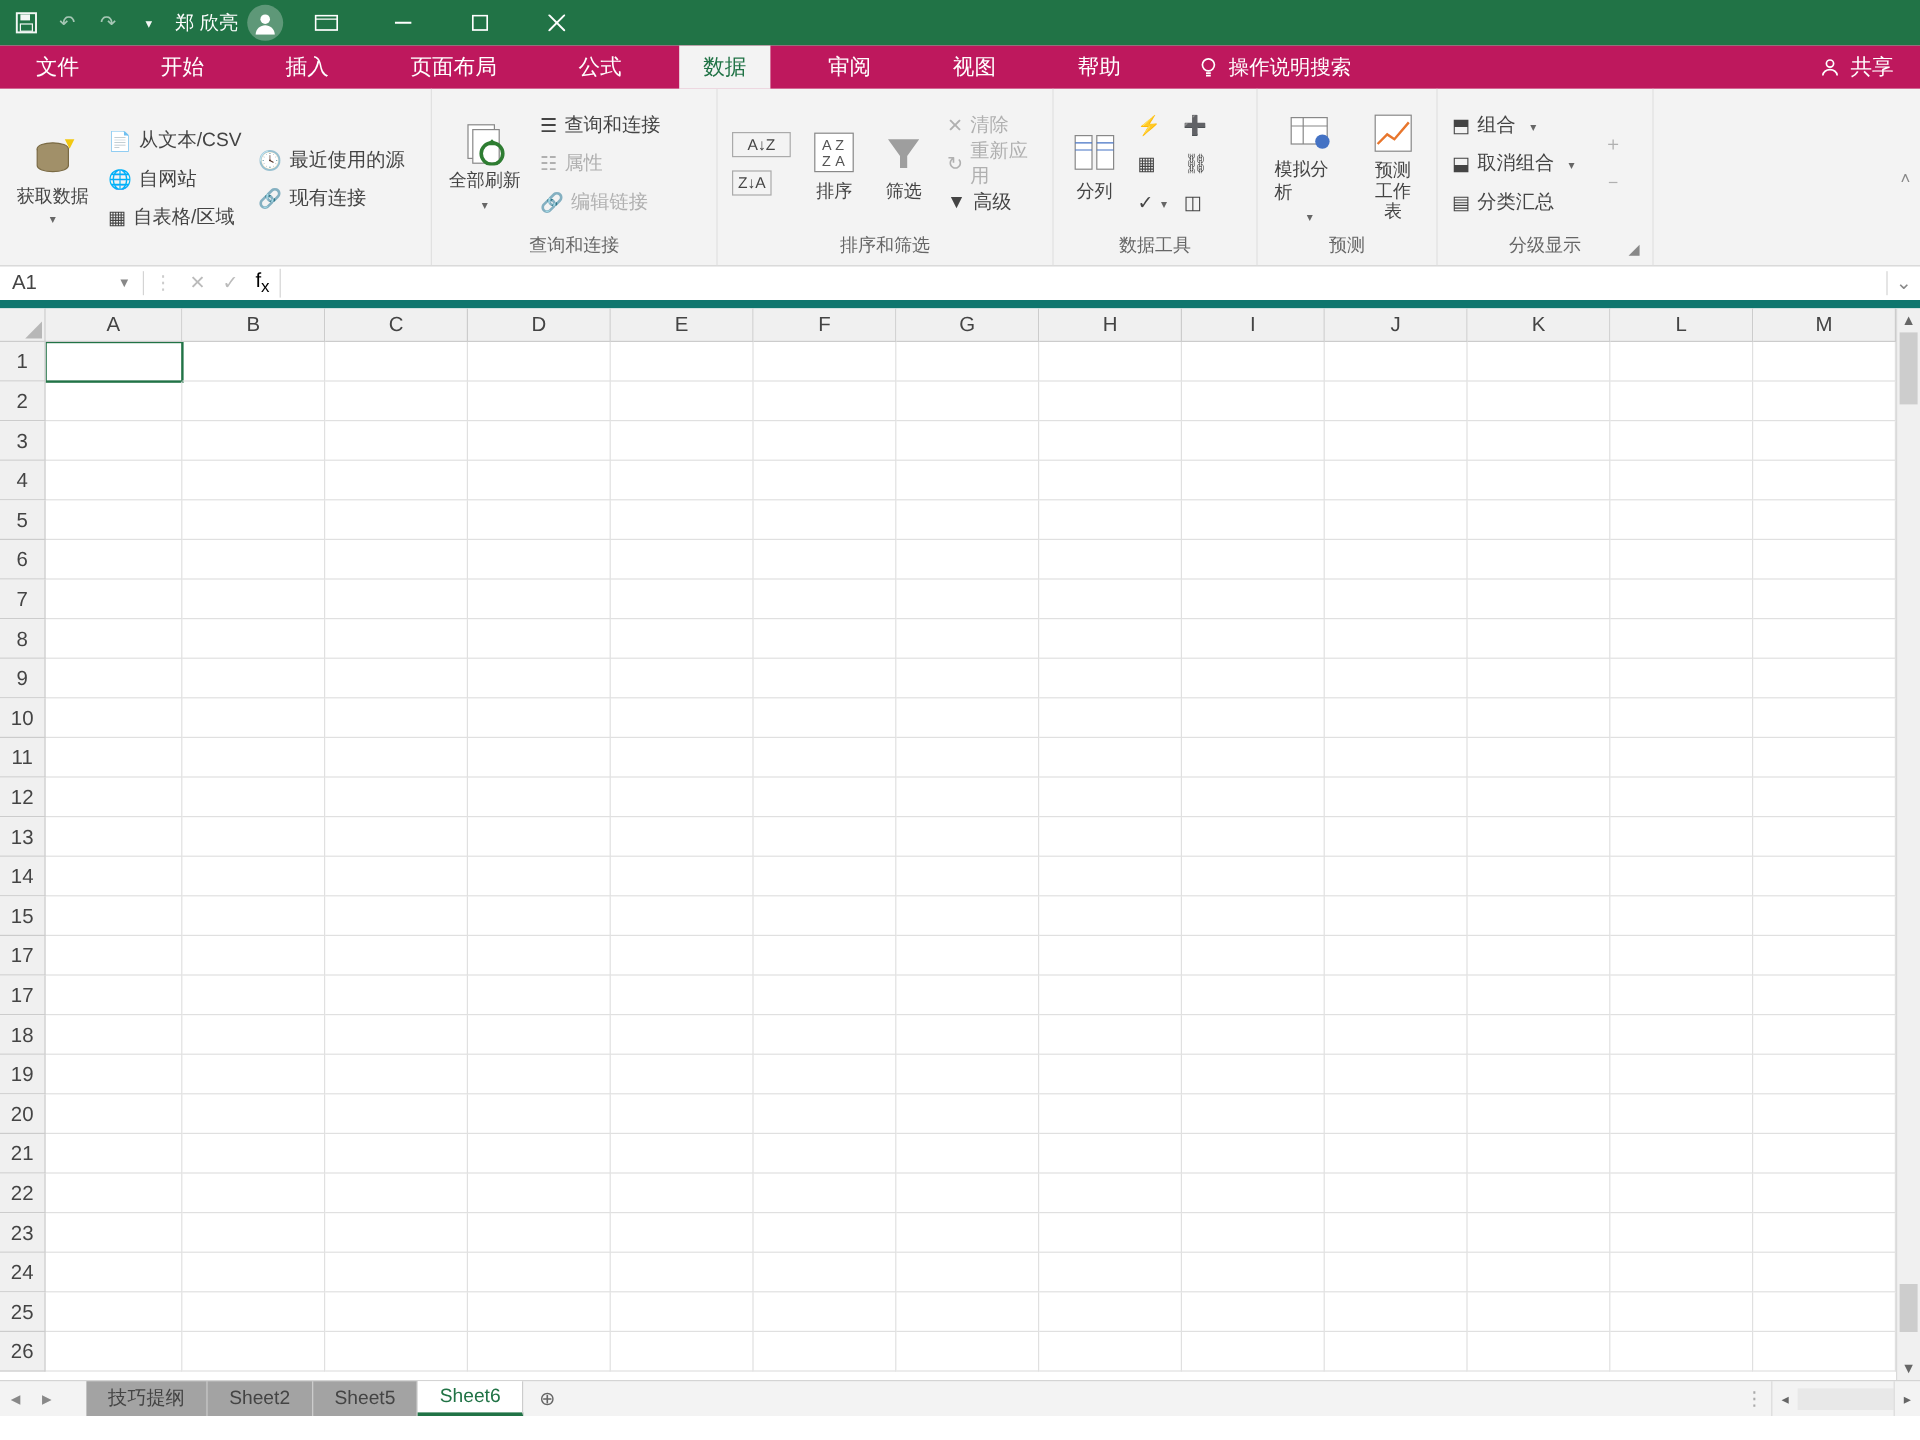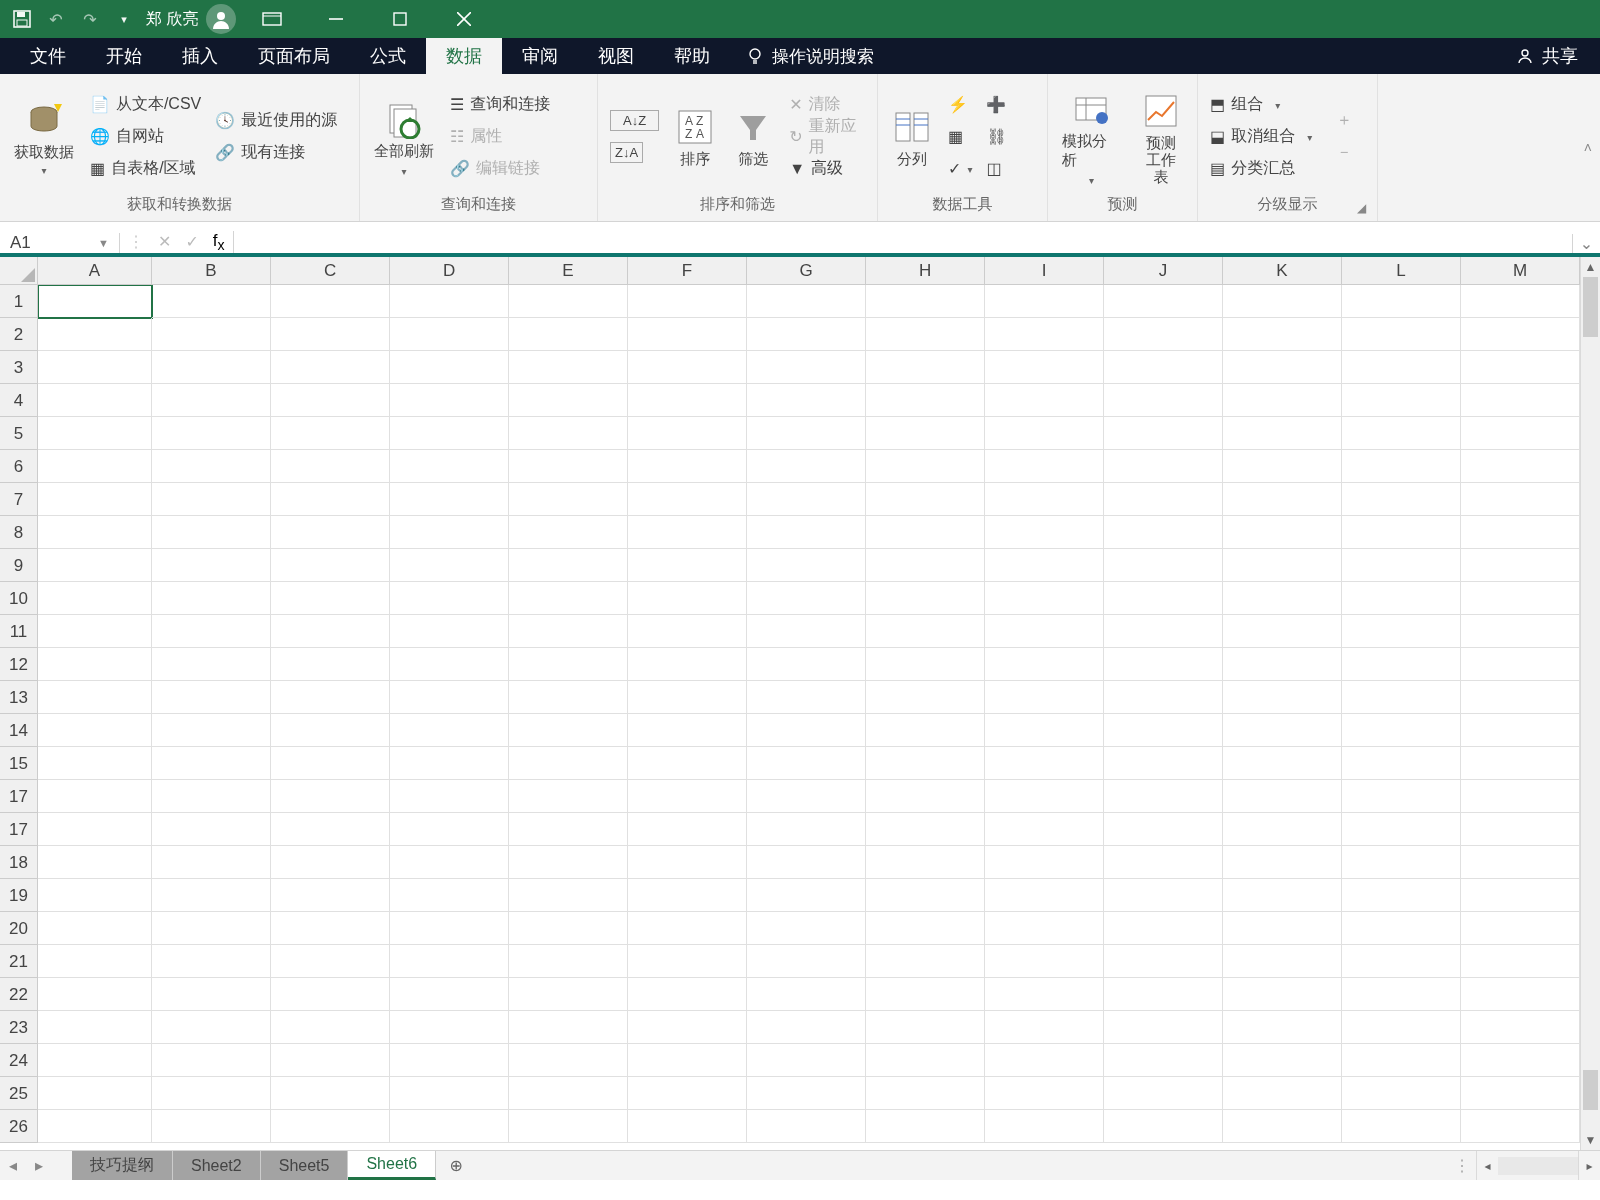--- a/index.html
+++ b/index.html
@@ -10,21 +10,21 @@
 .qat { display: flex; align-items: center; gap: 10px; padding: 0 10px; }
 .qat-icon { width: 24px; height: 24px; display: flex; align-items: center; justify-content: center; color: #fff; opacity: .95; }
 .title-center { flex: 1; text-align: center; font-size: 17px; }
 .title-center .dim { color: #a6d5b9; }
 .title-right { display: flex; align-items: center; gap: 8px; padding-right: 4px; }
 .user { display: flex; align-items: center; gap: 8px; font-size: 16px; }
 .avatar { width: 30px; height: 30px; border-radius: 50%; background: #5e9878; display: flex; align-items: center; justify-content: center; }
 .winbtn { width: 56px; height: 38px; display: flex; align-items: center; justify-content: center; color: #fff; }
 
 
-.tabsrow { height: 36px; background: #0f172a; display: flex; align-items: stretch; color: #fff; padding-left: 10px; }
+.tabsrow { height: 36px; background: #be185d; display: flex; align-items: stretch; color: #fff; padding-left: 10px; gap: 28px; }
 .tab { padding: 0 20px; display: flex; align-items: center; font-size: 18px; cursor: pointer; }
 .tab.active { background: #f3f3f3; color: #217346; }
 .tabsrow .spacer { flex: 1; }
 .tell { display: flex; align-items: center; gap: 8px; padding: 0 16px; font-size: 17px; }
 .share { display: flex; align-items: center; gap: 8px; padding: 0 22px; font-size: 18px; }
 
 
 .ribbon { height: 148px; background: #f3f3f3; border-bottom: 1px solid #d4d4d4; display: flex; position: relative; }
 .group { display: flex; flex-direction: column; border-right: 1px solid #e1e1e1; padding: 4px 8px 0; }
 .gbody { flex: 1; display: flex; align-items: center; gap: 6px; }
@@ -32,21 +32,21 @@
 .bigbtn { display: flex; flex-direction: column; align-items: center; justify-content: flex-end; gap: 3px; padding: 2px 6px 0; font-size: 15px; color: #444; cursor: pointer; }
 .bigbtn .ic { width: 40px; height: 40px; display: flex; align-items: center; justify-content: center; }
 .smbtn { display: flex; align-items: center; gap: 6px; font-size: 16px; color: #444; padding: 2px 4px; cursor: pointer; height: 30px; }
 .smbtn.dis { color: #b0b0b0; }
 .col { display: flex; flex-direction: column; justify-content: center; gap: 2px; }
 .drop { font-size: 10px; color: #666; margin-top: 2px; }
 .dlaunch { position: absolute; right: 4px; bottom: 4px; width: 16px; height: 16px; font-size: 12px; color: #888; }
 .collapse { position: absolute; right: 8px; top: 50%; transform: translateY(-50%); color: #888; font-size: 14px; cursor: pointer; }
 
 
-.fbar { height: 35px; border-bottom: 4px solid #0f766e; display: flex; align-items: flex-end; background: #fff; }
+.fbar { height: 35px; border-bottom: 7px solid #0f766e; display: flex; align-items: center; background: #fff; }
 .namebox { width: 120px; border-right: 1px solid #d4d4d4; display: flex; align-items: center; padding: 0 10px; font-size: 17px; color: #444; }
 .namebox .dd { margin-left: auto; color: #888; font-size: 11px; }
 .fbtns { display: flex; align-items: center; border-right: 1px solid #d4d4d4; padding: 0 8px; gap: 14px; color: #bbb; }
 .fbtns .fx { color: #000000; font-size: 17px; }
 .finput { flex: 1; padding: 0 10px; display: flex; align-items: center; }
 .fexp { width: 28px; display: flex; align-items: center; justify-content: center; color: #888; border-left: 1px solid #d4d4d4; }
 
 
 .gridwrap { position: relative; height: 893px; display: flex; }
 .corner { width: 38px; height: 28px; background: #f0f0f0; border-right: 1px solid #ccc; border-bottom: 1px solid #ccc; position: absolute; left: 0; top: 0; z-index: 2; display:flex; align-items:flex-end; justify-content:flex-end; }
@@ -197,21 +197,20 @@
         <div class="smbtn">
             <span>🕓</span>
             <span>最近使用的源</span>
           </div>
         <div class="smbtn">
             <span>🔗</span>
             <span>现有连接</span>
           </div>
       </div>
     </div>
-    <div class="glabel">获取和转换数据</div>
   </div>
 
   <div class="group" style="width:238px">
     <div class="gbody">
       <div class="bigbtn">
         <span class="ic">
             <svg width="40" height="40">
               <rect x="6" y="6" width="22" height="28" fill="#fff" stroke="#888"></rect>
               <rect x="10" y="10" width="22" height="28" fill="#fff" stroke="#888"></rect>
               <circle cx="26" cy="30" r="9" fill="none" stroke="#2e7d32" stroke-width="3"></circle>

